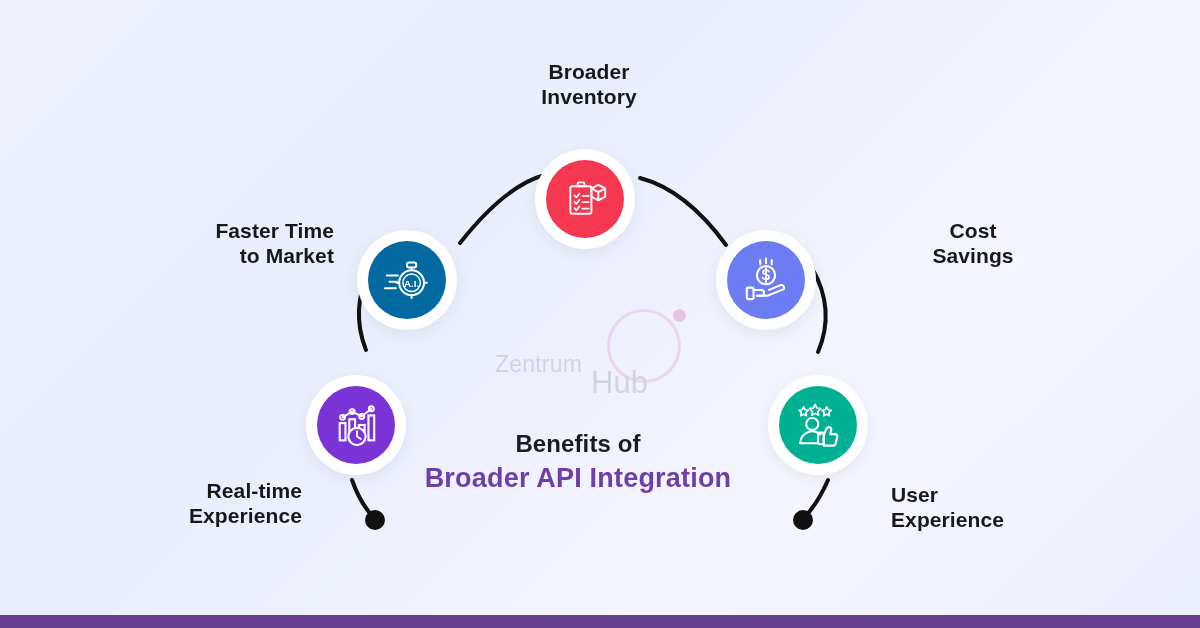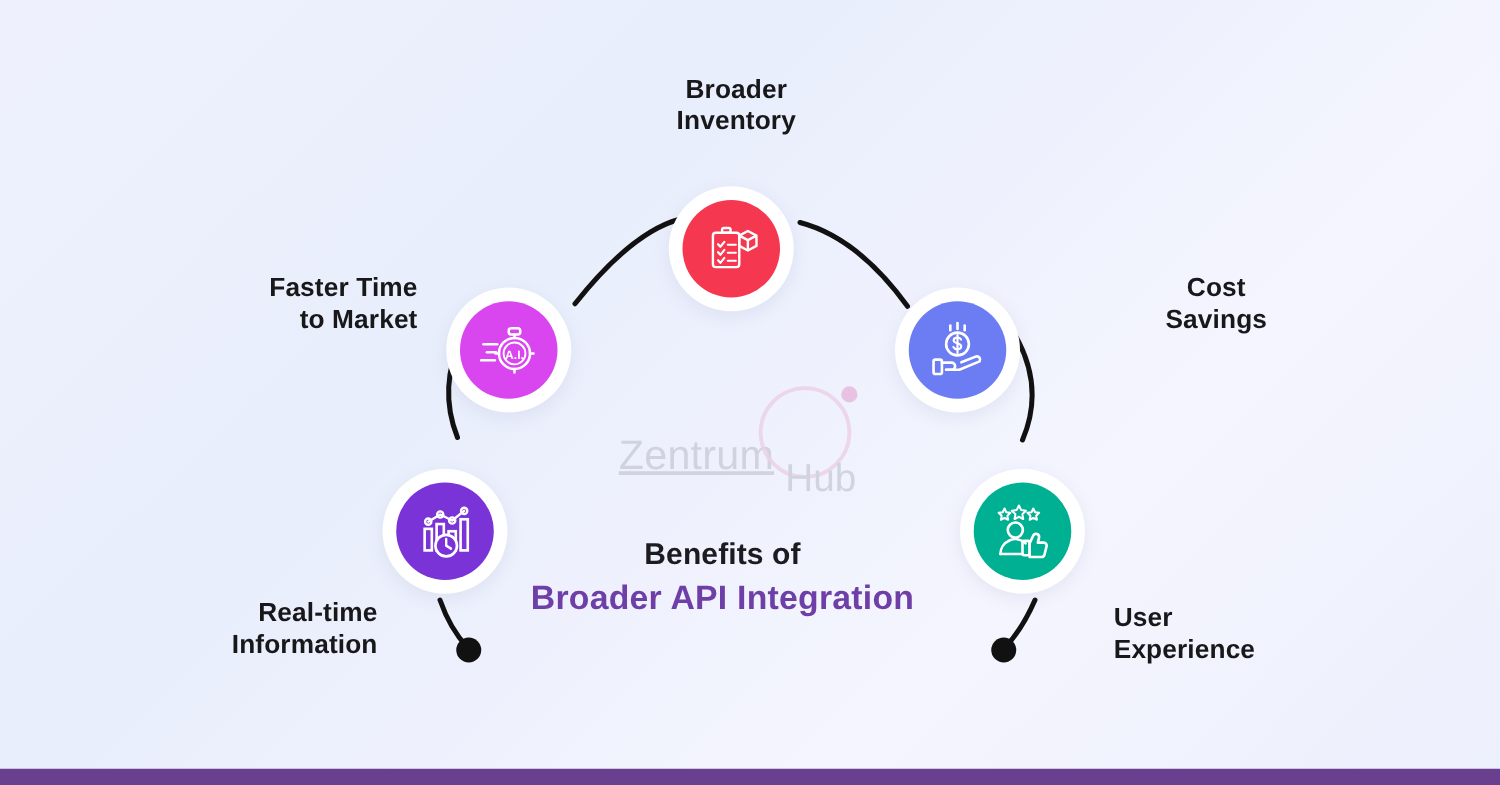--- a/index.html
+++ b/index.html
@@ -25,25 +25,24 @@
   #watermark {
     position: absolute;
     left: 495px;
     top: 327px;
     display: flex;
     align-items: center;
     opacity: 0.55;
     pointer-events: none;
   }
   #watermark .wm-text {
-    font-size: 33px;
+    font-size: 23px;
     letter-spacing: 0.2px;
     color: #b9bcc6;
     font-family: "Liberation Sans", sans-serif;
-    text-decoration: underline;
   }
   #watermark .wm-ring {
     position: absolute;
     left: 112px;
     top: -18px;
     width: 68px;
     height: 68px;
     border: 3px solid #e8b6d6;
     border-radius: 50%;
     opacity: 0.85;
@@ -193,21 +192,21 @@
         <path d="M31 12.5 l7.5 -4 l7.5 4 v9 l-7.5 4 l-7.5 -4 z" fill="none" stroke="#fff" stroke-width="2.1" stroke-linejoin="round"></path>
         <polyline points="31,12.5 38.5,16.5 46,12.5" fill="none" stroke="#fff" stroke-width="2.1" stroke-linejoin="round"></polyline>
         <line x1="38.5" y1="16.5" x2="38.5" y2="25.5" stroke="#fff" stroke-width="2.1"></line>
       </svg>
     </div>
   </div>
   <div class="label center" id="label-broader-inventory">Broader
 Inventory</div>
 
   <div class="node" id="node-faster-time">
-    <div class="disc" style="background:#d946ef;">
+    <div class="disc" style="background:#0369a1;">
       <svg width="46" height="46" viewBox="0 0 50 50">
         <circle cx="30" cy="28" r="13.5" fill="none" stroke="#fff" stroke-width="2.2"></circle>
         <circle cx="30" cy="28" r="9.5" fill="none" stroke="#fff" stroke-width="1.6"></circle>
         <line x1="30" y1="14.5" x2="30" y2="11.5" stroke="#fff" stroke-width="2.2" stroke-linecap="round"></line>
         <line x1="30" y1="41.5" x2="30" y2="44.5" stroke="#fff" stroke-width="2.2" stroke-linecap="round"></line>
         <line x1="16.5" y1="28" x2="13.5" y2="28" stroke="#fff" stroke-width="2.2" stroke-linecap="round"></line>
         <line x1="43.5" y1="28" x2="46.5" y2="28" stroke="#fff" stroke-width="2.2" stroke-linecap="round"></line>
         <rect x="25" y="6" width="10" height="5.5" rx="2.2" fill="none" stroke="#fff" stroke-width="2.2"></rect>
         <text x="30" y="32.5" font-family="Liberation Sans, sans-serif" font-size="10.5" font-weight="bold" fill="#fff" text-anchor="middle">A.I.</text>
         <line x1="3" y1="20" x2="15" y2="20" stroke="#fff" stroke-width="2.2" stroke-linecap="round"></line>
@@ -248,21 +247,21 @@
         <circle cx="10" cy="16" r="2.6" fill="none" stroke="#fff" stroke-width="2"></circle>
         <circle cx="20" cy="10" r="2.6" fill="none" stroke="#fff" stroke-width="2"></circle>
         <circle cx="30" cy="15" r="2.6" fill="none" stroke="#fff" stroke-width="2"></circle>
         <circle cx="40" cy="7" r="2.6" fill="none" stroke="#fff" stroke-width="2"></circle>
         <circle cx="25" cy="36" r="9" fill="#7a33d6" stroke="#fff" stroke-width="2.2"></circle>
         <polyline points="25,30.5 25,36 29,38.5" fill="none" stroke="#fff" stroke-width="2" stroke-linecap="round" stroke-linejoin="round"></polyline>
       </svg>
     </div>
   </div>
   <div class="label right" id="label-realtime-info">Real-time
-Information</div>
+Experience</div>
 
   <div class="node" id="node-user-experience">
     <div class="disc" style="background:#00b092;">
       <svg width="46" height="46" viewBox="0 0 48 48">
         <path d="M9 5 l1.5 3.1 l3.4 .5 l-2.5 2.4 l .6 3.4 l-3 -1.6 l-3 1.6 l .6 -3.4 l-2.5 -2.4 l3.4 -.5 z" fill="none" stroke="#fff" stroke-width="1.7" stroke-linejoin="round"></path>
         <path d="M21 2.5 l1.8 3.7 l4.1 .6 l-3 2.9 l .7 4.1 l-3.6 -1.9 l-3.6 1.9 l .7 -4.1 l-3 -2.9 l4.1 -.6 z" fill="none" stroke="#fff" stroke-width="1.7" stroke-linejoin="round"></path>
         <path d="M33 5 l1.5 3.1 l3.4 .5 l-2.5 2.4 l .6 3.4 l-3 -1.6 l-3 1.6 l .6 -3.4 l-2.5 -2.4 l3.4 -.5 z" fill="none" stroke="#fff" stroke-width="1.7" stroke-linejoin="round"></path>
         <circle cx="18" cy="23" r="6.3" fill="none" stroke="#fff" stroke-width="2.2"></circle>
         <path d="M5.5 43 a12.5 12.5 0 0 1 21 -9" fill="none" stroke="#fff" stroke-width="2.2" stroke-linecap="round"></path>
         <line x1="5.5" y1="43" x2="24" y2="43" stroke="#fff" stroke-width="2.2" stroke-linecap="round"></line>

